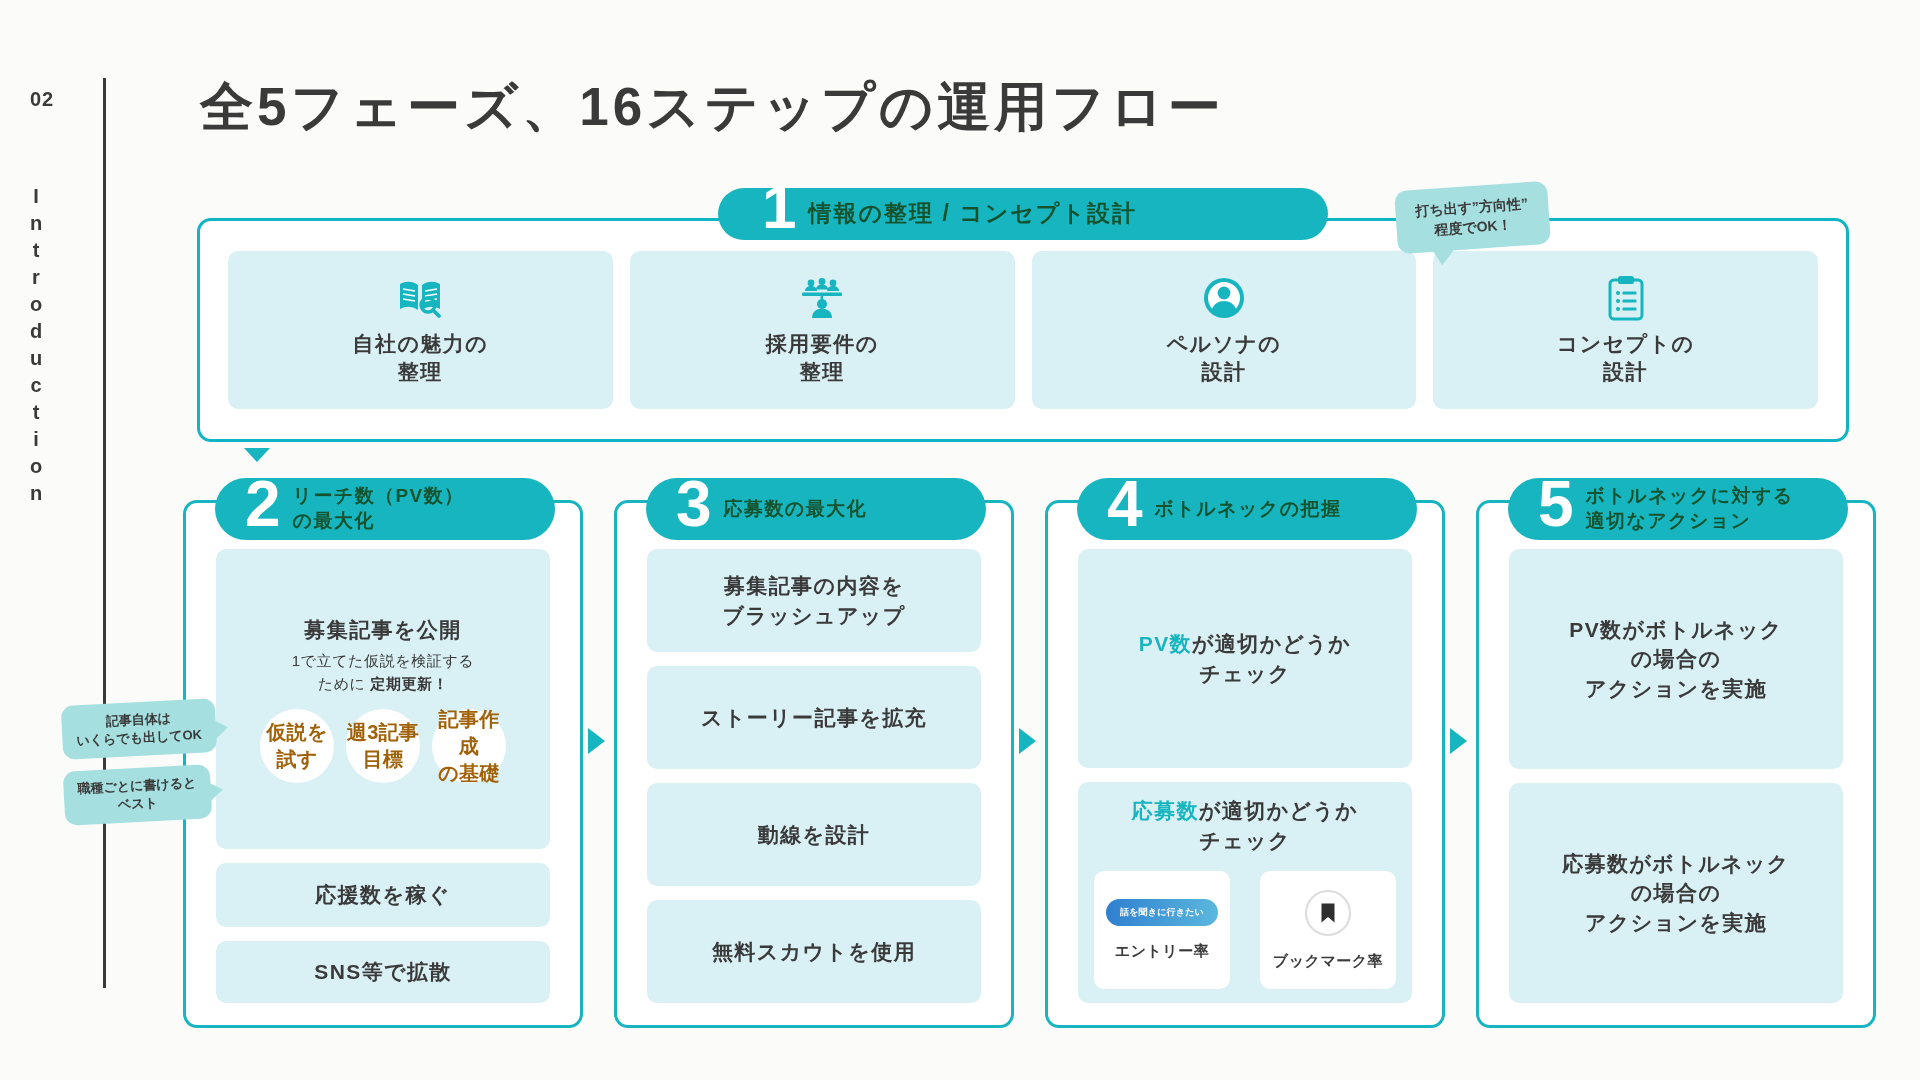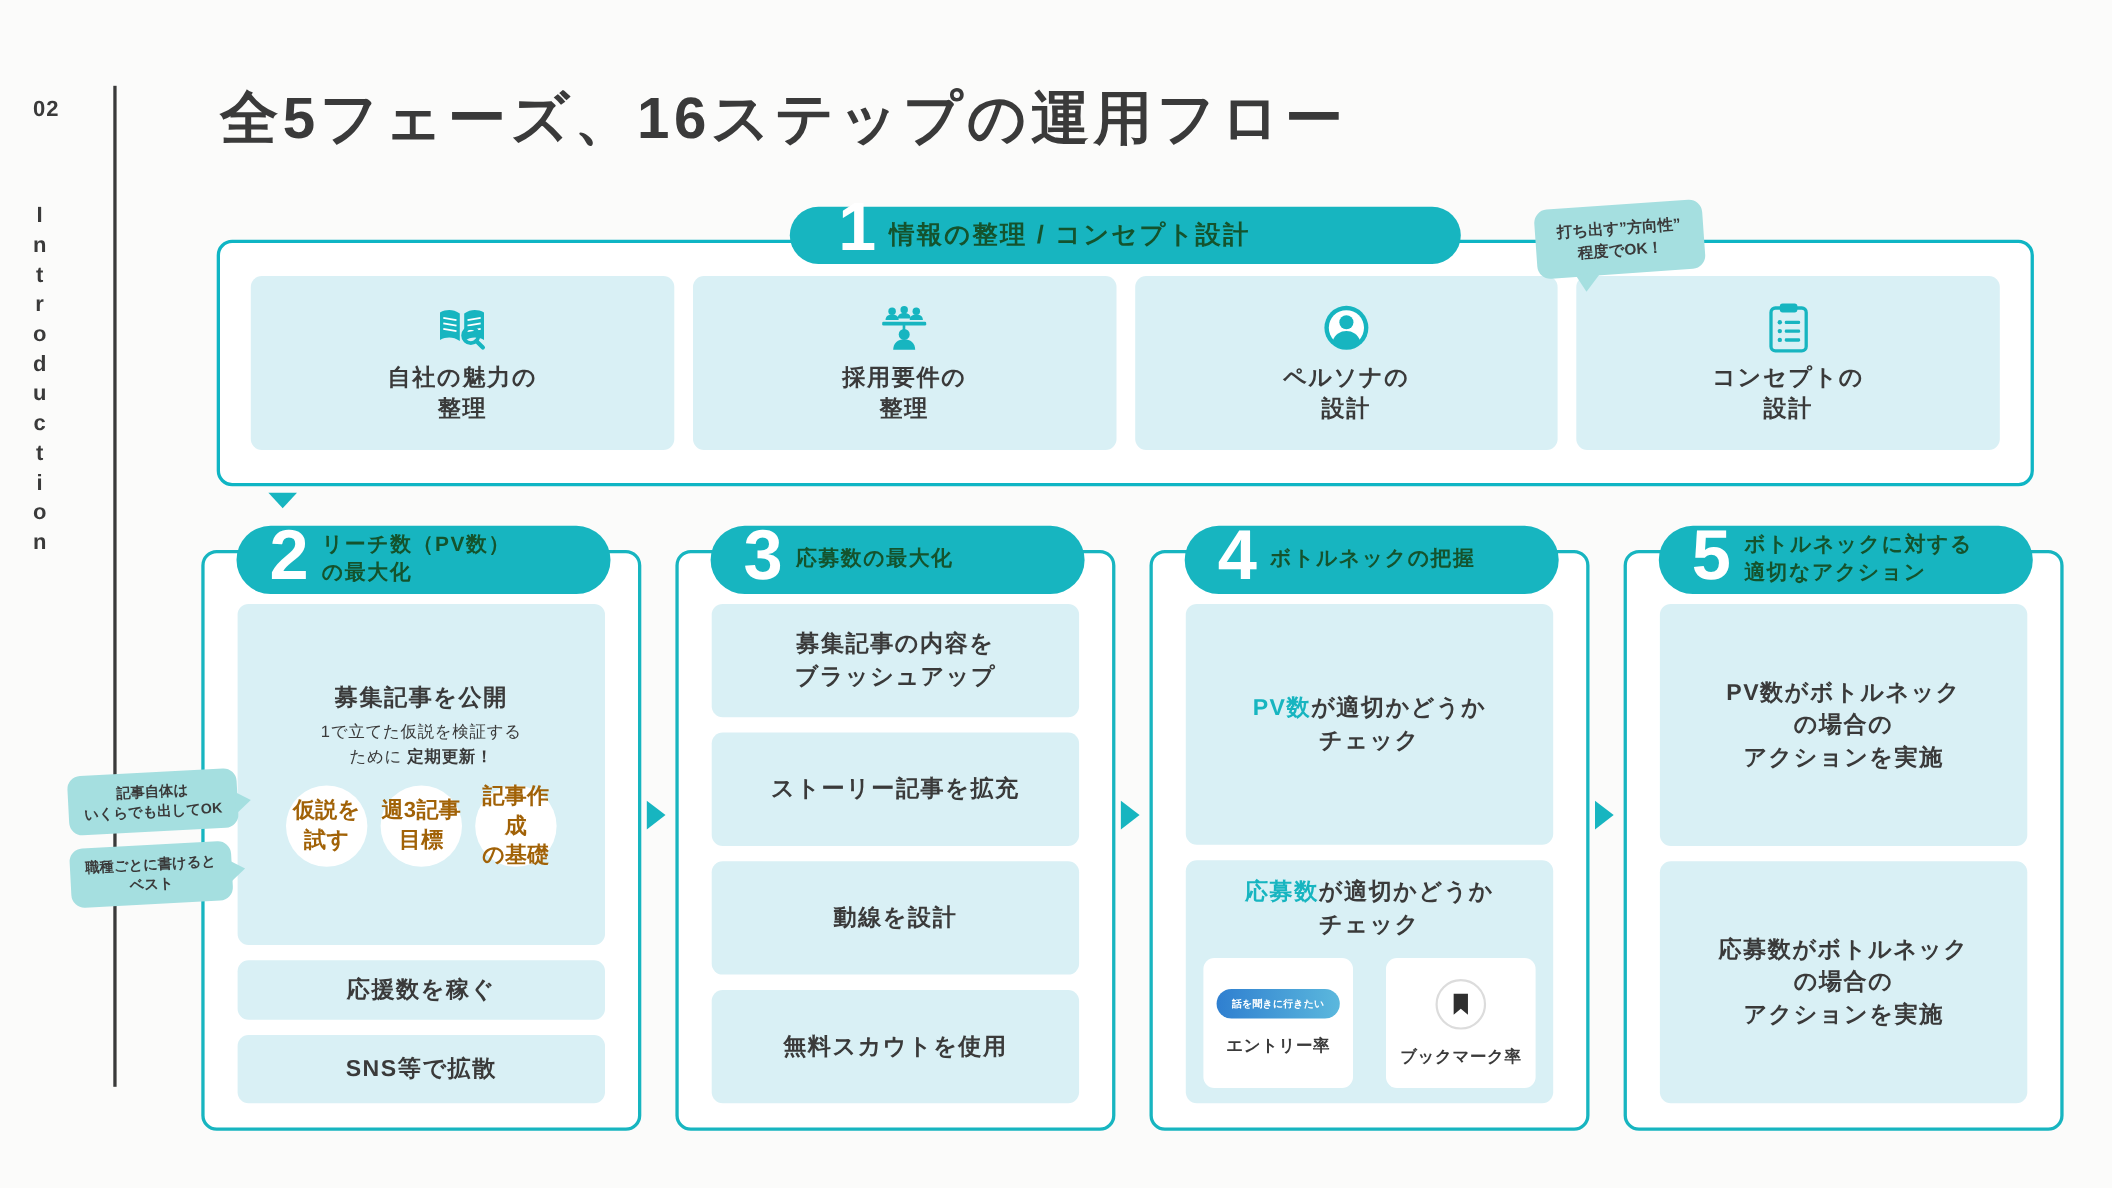--- a/index.html
+++ b/index.html
@@ -293,21 +293,21 @@
 ために </span><b>定期更新！</b></span>
     <div class="circles">
       <div class="circle">仮説を
 試す</div>
       <div class="circle">週3記事
 目標</div>
       <div class="circle">記事作成
 の基礎</div>
     </div>
   </div>
-  <div class="item" style="height:54px">
+  <div class="item" style="height:64px">
     <span>応援数を稼ぐ</span>
   </div>
   <div class="item" style="height:62px">
     <span>SNS等で拡散</span>
   </div>
 </div>
 <div class="pill pill-sm" id="pill2">
   <span class="pill-num">2</span>
   <span class="pill-text">リーチ数（PV数）
 の最大化</span>

